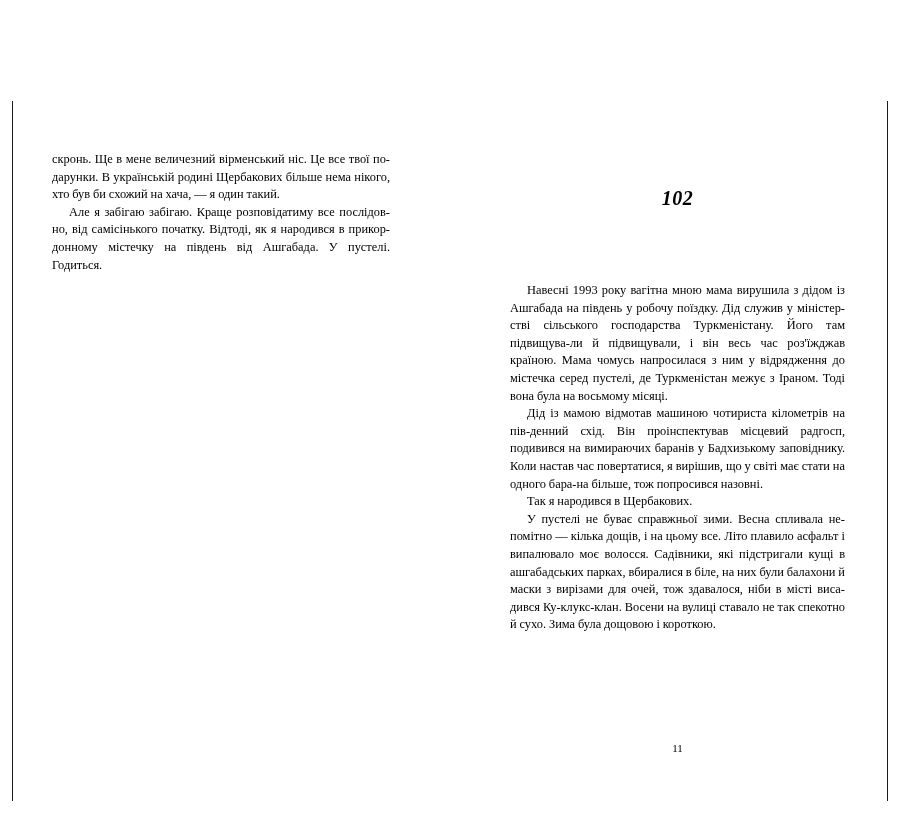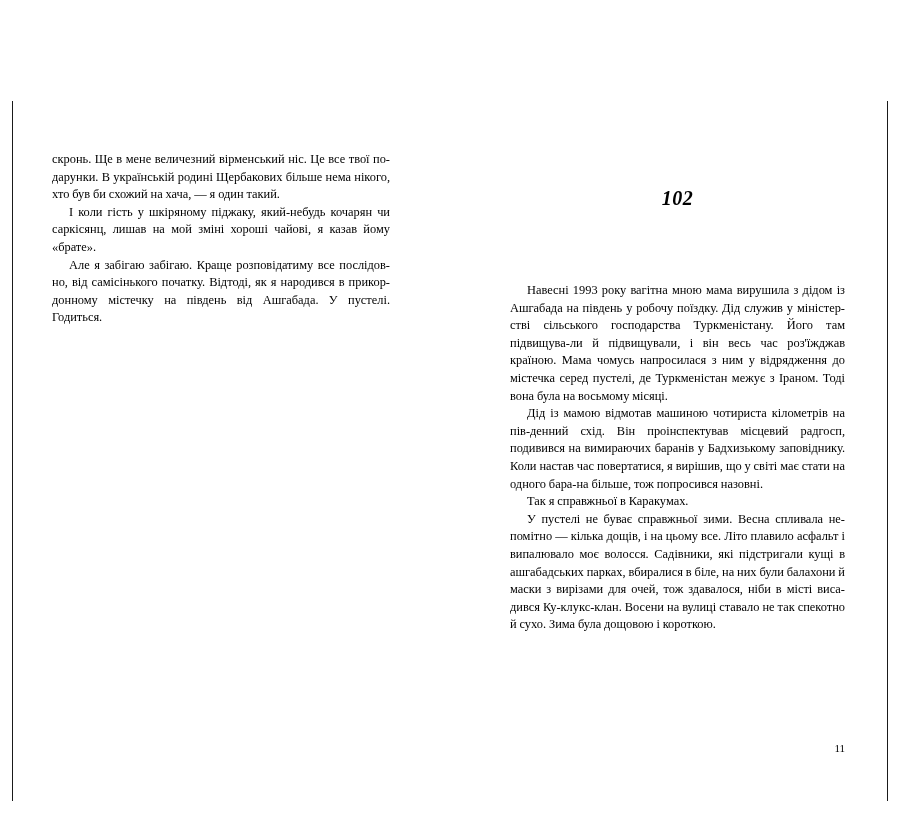--- a/index.html
+++ b/index.html
@@ -76,46 +76,45 @@
 
   p.indent {
     text-indent: 17px;
   }
 
   .folio {
     position: absolute;
     bottom: 96px;
     left: 0;
     right: 0;
-    text-align: right;
+    text-align: center;
     font-size: 11px;
     font-family: "Liberation Serif", serif;
   }
 
   .page-right .folio {
     right: 55px;
     left: 60px;
   }
 </style>
 </head>
 <body>
 
 <div class="spread">
 
   <div class="frame-left"></div>
   <div class="frame-right"></div>
 
   <div class="page page-left">
     <p class="body-text">скронь. Ще в мене величезний вірменський ніс. Це все твої по-дарунки. В українській родині Щербакових більше нема нікого, хто був би схожий на хача, — я один такий.</p>
-    <p class="body-text indent">І коли гість у шкіряному піджаку, який-небудь кочарян чи саркісянц, лишав на мой зміні хороші чайові, я казав йому «брате».</p>
     <p class="body-text indent">Але я забігаю забігаю. Краще розповідатиму все послідов-но, від самісінького початку. Відтоді, як я народився в прикор-донному містечку на південь від Ашгабада. У пустелі. Годиться.</p>
   </div>
 
   <div class="page page-right">
     <div class="chapter-number">102</div>
     <p class="body-text indent">Навесні 1993 року вагітна мною мама вирушила з дідом із Ашгабада на південь у робочу поїздку. Дід служив у міністер-стві сільського господарства Туркменістану. Його там підвищува-ли й підвищували, і він весь час роз'їжджав країною. Мама чомусь напросилася з ним у відрядження до містечка серед пустелі, де Туркменістан межує з Іраном. Тоді вона була на восьмому місяці.</p>
     <p class="body-text indent">Дід із мамою відмотав машиною чотириста кілометрів на пів-денний схід. Він проінспектував місцевий радгосп, подивився на вимираючих баранів у Бадхизькому заповіднику. Коли настав час повертатися, я вирішив, що у світі має стати на одного бара-на більше, тож попросився назовні.</p>
-    <p class="body-text indent">Так я справжньої в Каракумах.</p>
+    <p class="body-text indent">Так я народився в Щербакових.</p>
     <p class="body-text indent">У пустелі не буває справжньої зими. Весна спливала не-помітно — кілька дощів, і на цьому все. Літо плавило асфальт і випалювало моє волосся. Садівники, які підстригали кущі в ашгабадських парках, вбиралися в біле, на них були балахони й маски з вирізами для очей, тож здавалося, ніби в місті виса-дився Ку-клукс-клан. Восени на вулиці ставало не так спекотно й сухо. Зима була дощовою і короткою.</p>
     <div class="folio">11</div>
   </div>
 
 </div>
 
 </body></html>

